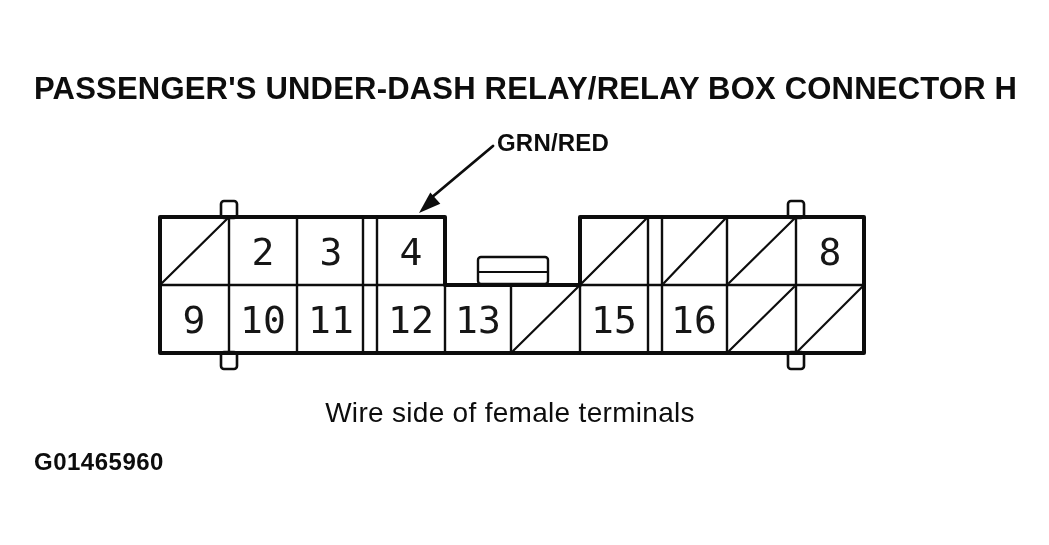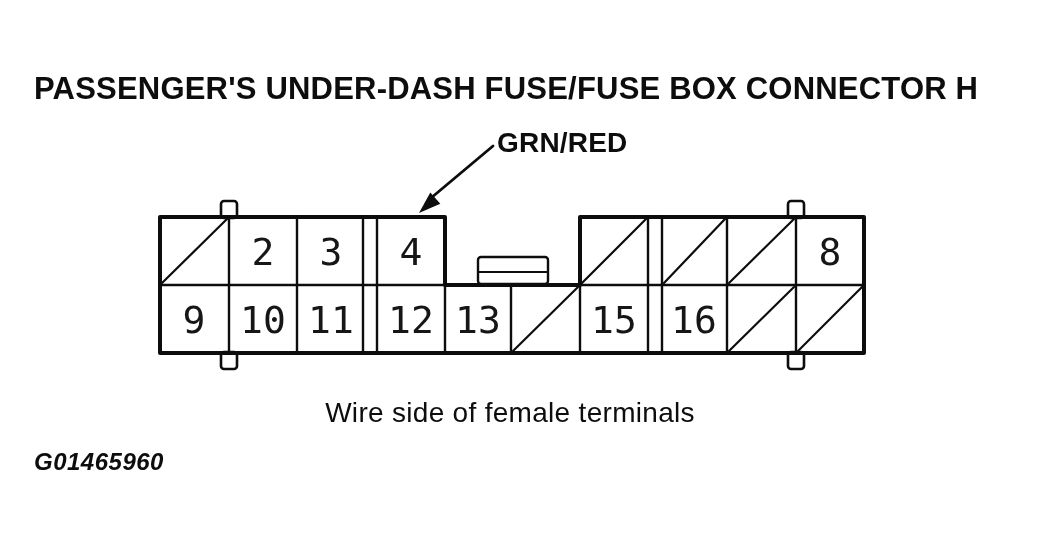--- a/index.html
+++ b/index.html
@@ -18,21 +18,21 @@
     top: 71px;
     font-size: 31px;
     font-weight: 700;
     letter-spacing: 0.2px;
     white-space: nowrap;
   }
   .callout {
     position: absolute;
     left: 497px;
     top: 126px;
-    font-size: 28px;
+    font-size: 24px;
     font-weight: 700;
     line-height: 33px;
     letter-spacing: 0.2px;
     white-space: nowrap;
   }
   .caption {
     position: absolute;
     left: 510px;
     top: 397px;
     transform: translateX(-50%);
@@ -41,21 +41,20 @@
     white-space: nowrap;
     text-align: right;
   }
   .figure-id {
     position: absolute;
     left: 34px;
     top: 448px;
     font-size: 24px;
     font-weight: 700;
     letter-spacing: 0.5px;
-    font-style: italic;
   }
   svg.diagram {
     position: absolute;
     left: 0; top: 0;
     width: 1049px;
     height: 545px;
   }
   svg.diagram .stroke {
     stroke: #0d0d0d;
     fill: none;
@@ -67,21 +66,21 @@
     font-size: 38px;
     fill: #161616;
     text-anchor: middle;
   }
 </style>
 </head>
 <body>
 
 <div class="page">
 
-  <div class="title">PASSENGER'S UNDER-DASH FUSE/FUSE BOX CONNECTOR H</div>
+  <div class="title">PASSENGER'S UNDER-DASH RELAY/RELAY BOX CONNECTOR H</div>
 
   <div class="callout">
     <div>GRN/RED</div>
   </div>
 
   <svg class="diagram" viewBox="0 0 1049 545" aria-hidden="true">
 
     <rect class="stroke" x="221" y="201" width="16" height="17" rx="3" fill="#ffffff" stroke-width="2.6"></rect>
     <rect class="stroke" x="788" y="201" width="16" height="17" rx="3" fill="#ffffff" stroke-width="2.6"></rect>
     <rect class="stroke" x="221" y="352" width="16" height="17" rx="3" fill="#ffffff" stroke-width="2.6"></rect>

